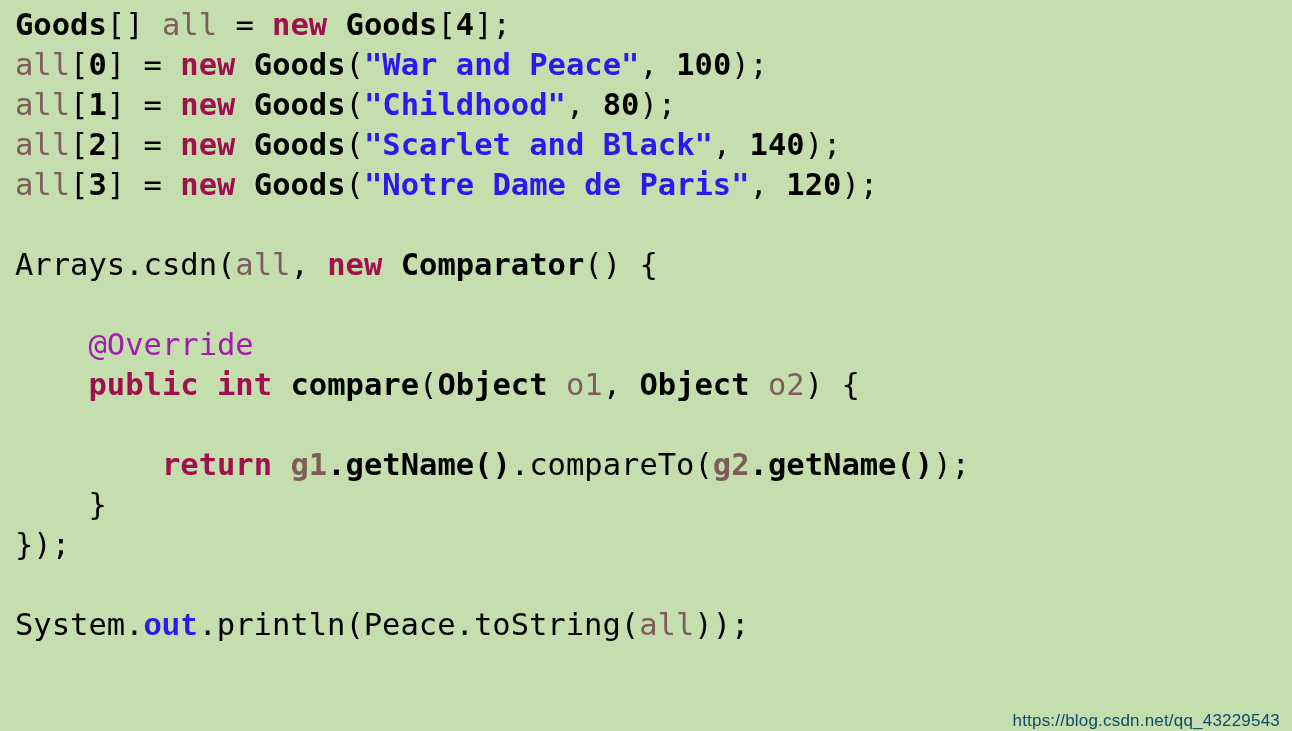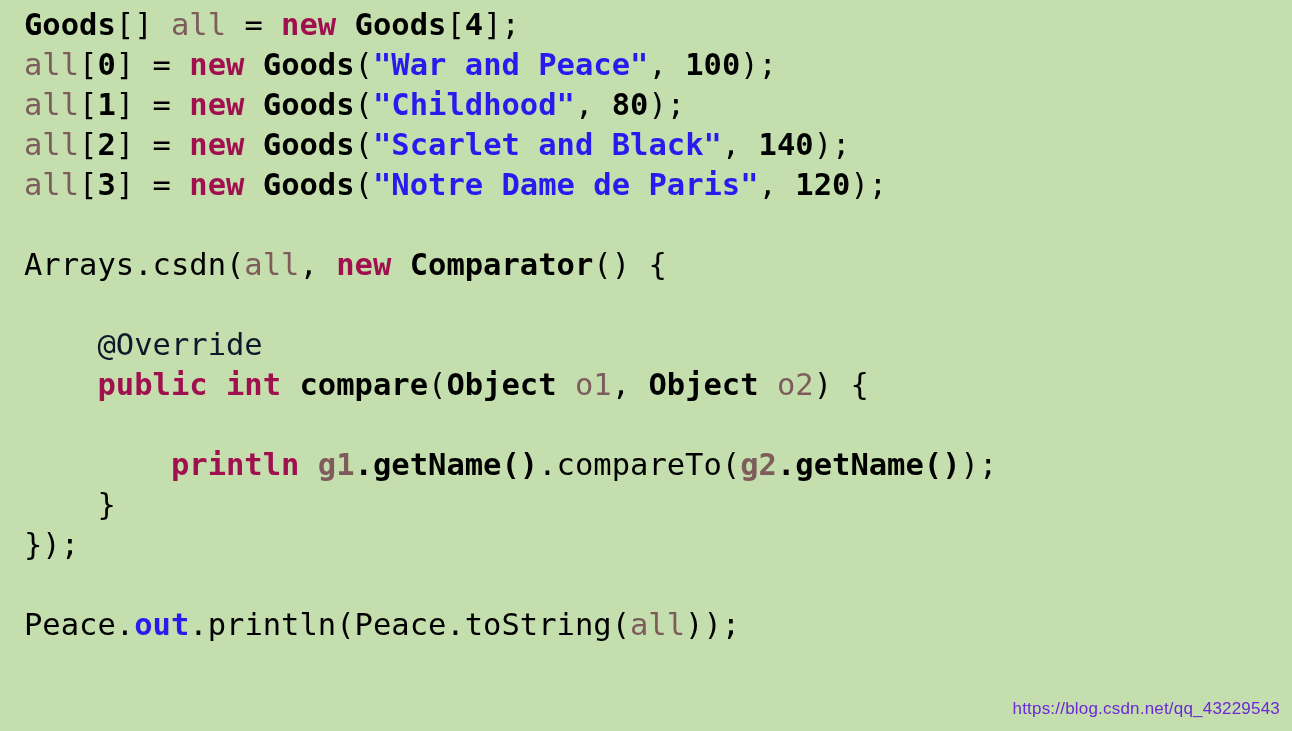--- a/index.html
+++ b/index.html
@@ -14,51 +14,51 @@
     background: #c5deae;
     font-family: "DejaVu Sans Mono", "Liberation Mono", monospace;
   }
 
   #code-surface {
     position: relative;
     width: 1292px;
     height: 731px;
     background: #c5deae;
     box-sizing: border-box;
-    padding: 5px 0 0 24px;
+    padding: 5px 0 0 15px;
   }
 
   .code-line {
     height: 40px;
     line-height: 40px;
     font-size: 30.5px;
     white-space: pre;
     letter-spacing: 0px;
     color: #000000;
   }
 
   
   .tok { white-space: pre; }
   .t-plain    { color: #000000; font-weight: normal; }
   .t-class    { color: #000000; font-weight: bold; }
   .t-keyword  { color: #a0104e; font-weight: bold; }
   .t-string   { color: #2a1aee; font-weight: bold; }
-  .t-field    { color: #2a1aee; font-weight: bold; }
+  .t-field    { color: #2a1aee; font-weight: bold; font-family: Liberation Mono, monospace; }
   .t-ident    { color: #7e5c5c; font-weight: normal; }
   .t-identb   { color: #7e5c5c; font-weight: bold; }
   .t-number   { color: #000000; font-weight: bold; }
-  .t-comment  { color: #0f172a; font-weight: normal; }
+  .t-comment  { color: #a21caf; font-weight: normal; }
 
   #watermark {
     position: absolute;
     right: 12px;
-    bottom: 12px;
+    bottom: 0;
     font-family: "Liberation Sans", sans-serif;
     font-size: 17px;
-    color: #6d28d9;
+    color: #0c4a6e;
     letter-spacing: 0.2px;
     white-space: pre;
     user-select: none;
   }
 </style>
 </head>
 <body>
 
 <div id="code-surface">
   <div id="code-block">
@@ -66,20 +66,20 @@
       <div class="code-line"><span class="tok t-ident">all</span><span class="tok t-plain">[</span><span class="tok t-number">0</span><span class="tok t-plain">] = </span><span class="tok t-keyword">new</span><span class="tok t-plain"> </span><span class="tok t-class">Goods</span><span class="tok t-plain">(</span><span class="tok t-string">"War and Peace"</span><span class="tok t-plain">, </span><span class="tok t-number">100</span><span class="tok t-plain">);</span></div>
       <div class="code-line"><span class="tok t-ident">all</span><span class="tok t-plain">[</span><span class="tok t-number">1</span><span class="tok t-plain">] = </span><span class="tok t-keyword">new</span><span class="tok t-plain"> </span><span class="tok t-class">Goods</span><span class="tok t-plain">(</span><span class="tok t-string">"Childhood"</span><span class="tok t-plain">, </span><span class="tok t-number">80</span><span class="tok t-plain">);</span></div>
       <div class="code-line"><span class="tok t-ident">all</span><span class="tok t-plain">[</span><span class="tok t-number">2</span><span class="tok t-plain">] = </span><span class="tok t-keyword">new</span><span class="tok t-plain"> </span><span class="tok t-class">Goods</span><span class="tok t-plain">(</span><span class="tok t-string">"Scarlet and Black"</span><span class="tok t-plain">, </span><span class="tok t-number">140</span><span class="tok t-plain">);</span></div>
       <div class="code-line"><span class="tok t-ident">all</span><span class="tok t-plain">[</span><span class="tok t-number">3</span><span class="tok t-plain">] = </span><span class="tok t-keyword">new</span><span class="tok t-plain"> </span><span class="tok t-class">Goods</span><span class="tok t-plain">(</span><span class="tok t-string">"Notre Dame de Paris"</span><span class="tok t-plain">, </span><span class="tok t-number">120</span><span class="tok t-plain">);</span></div>
       <div class="code-line">&nbsp;</div>
       <div class="code-line"><span class="tok t-plain">Arrays.csdn(</span><span class="tok t-ident">all</span><span class="tok t-plain">, </span><span class="tok t-keyword">new</span><span class="tok t-plain"> </span><span class="tok t-class">Comparator</span><span class="tok t-plain">() {</span></div>
       <div class="code-line">&nbsp;</div>
       <div class="code-line"><span class="tok t-plain">    </span><span class="tok t-comment">@Override</span></div>
       <div class="code-line"><span class="tok t-plain">    </span><span class="tok t-keyword">public int</span><span class="tok t-plain"> </span><span class="tok t-class">compare</span><span class="tok t-plain">(</span><span class="tok t-class">Object</span><span class="tok t-plain"> </span><span class="tok t-ident">o1</span><span class="tok t-plain">, </span><span class="tok t-class">Object</span><span class="tok t-plain"> </span><span class="tok t-ident">o2</span><span class="tok t-plain">) {</span></div>
       <div class="code-line">&nbsp;</div>
-      <div class="code-line"><span class="tok t-plain">        </span><span class="tok t-keyword">println</span><span class="tok t-plain"> </span><span class="tok t-identb">g1</span><span class="tok t-class">.getName()</span><span class="tok t-plain">.compareTo(</span><span class="tok t-identb">g2</span><span class="tok t-class">.getName()</span><span class="tok t-plain">);</span></div>
+      <div class="code-line"><span class="tok t-plain">        </span><span class="tok t-keyword">return</span><span class="tok t-plain"> </span><span class="tok t-identb">g1</span><span class="tok t-class">.getName()</span><span class="tok t-plain">.compareTo(</span><span class="tok t-identb">g2</span><span class="tok t-class">.getName()</span><span class="tok t-plain">);</span></div>
       <div class="code-line"><span class="tok t-plain">    }</span></div>
       <div class="code-line"><span class="tok t-plain">});</span></div>
       <div class="code-line">&nbsp;</div>
-      <div class="code-line"><span class="tok t-plain">Peace</span><span class="tok t-plain">.</span><span class="tok t-field">out</span><span class="tok t-plain">.println(Peace.toString(</span><span class="tok t-ident">all</span><span class="tok t-plain">));</span></div>
+      <div class="code-line"><span class="tok t-plain">System</span><span class="tok t-plain">.</span><span class="tok t-field">out</span><span class="tok t-plain">.println(Peace.toString(</span><span class="tok t-ident">all</span><span class="tok t-plain">));</span></div>
     </div>
   <div id="watermark">https://blog.csdn.net/qq_43229543</div>
 </div>
 
 </body></html>

